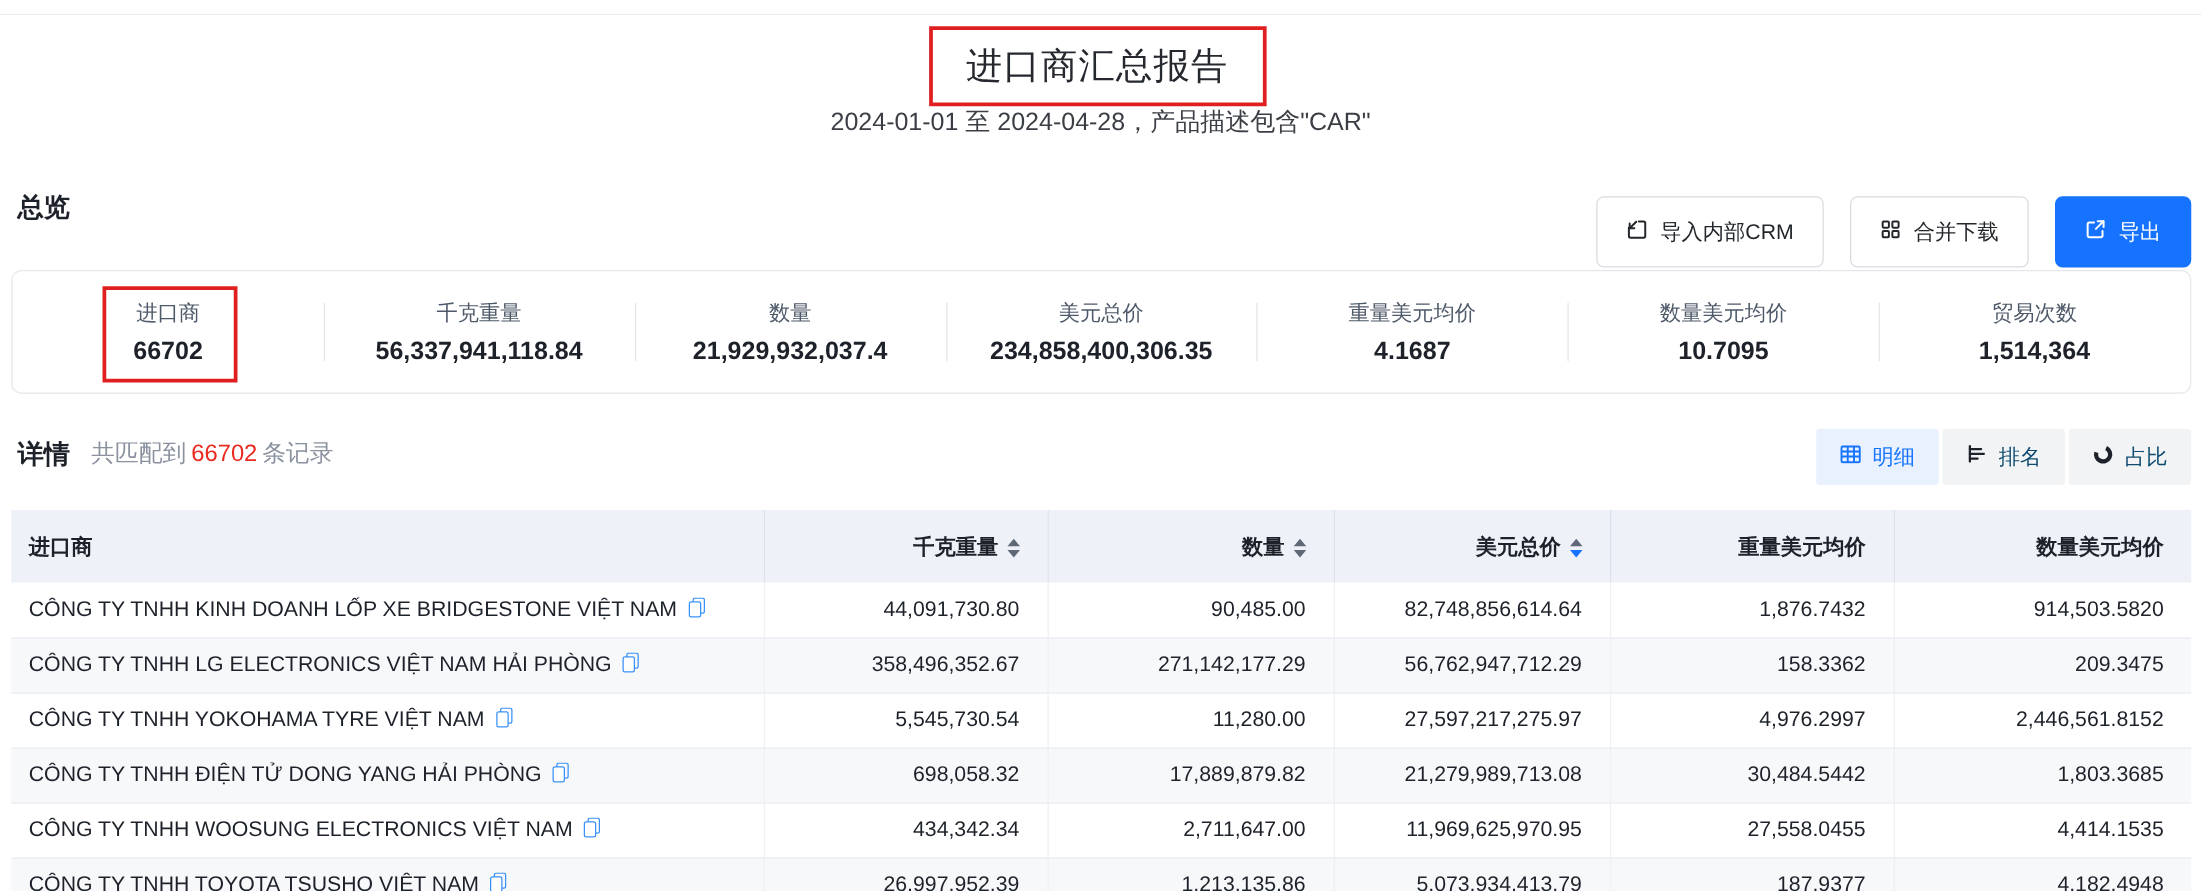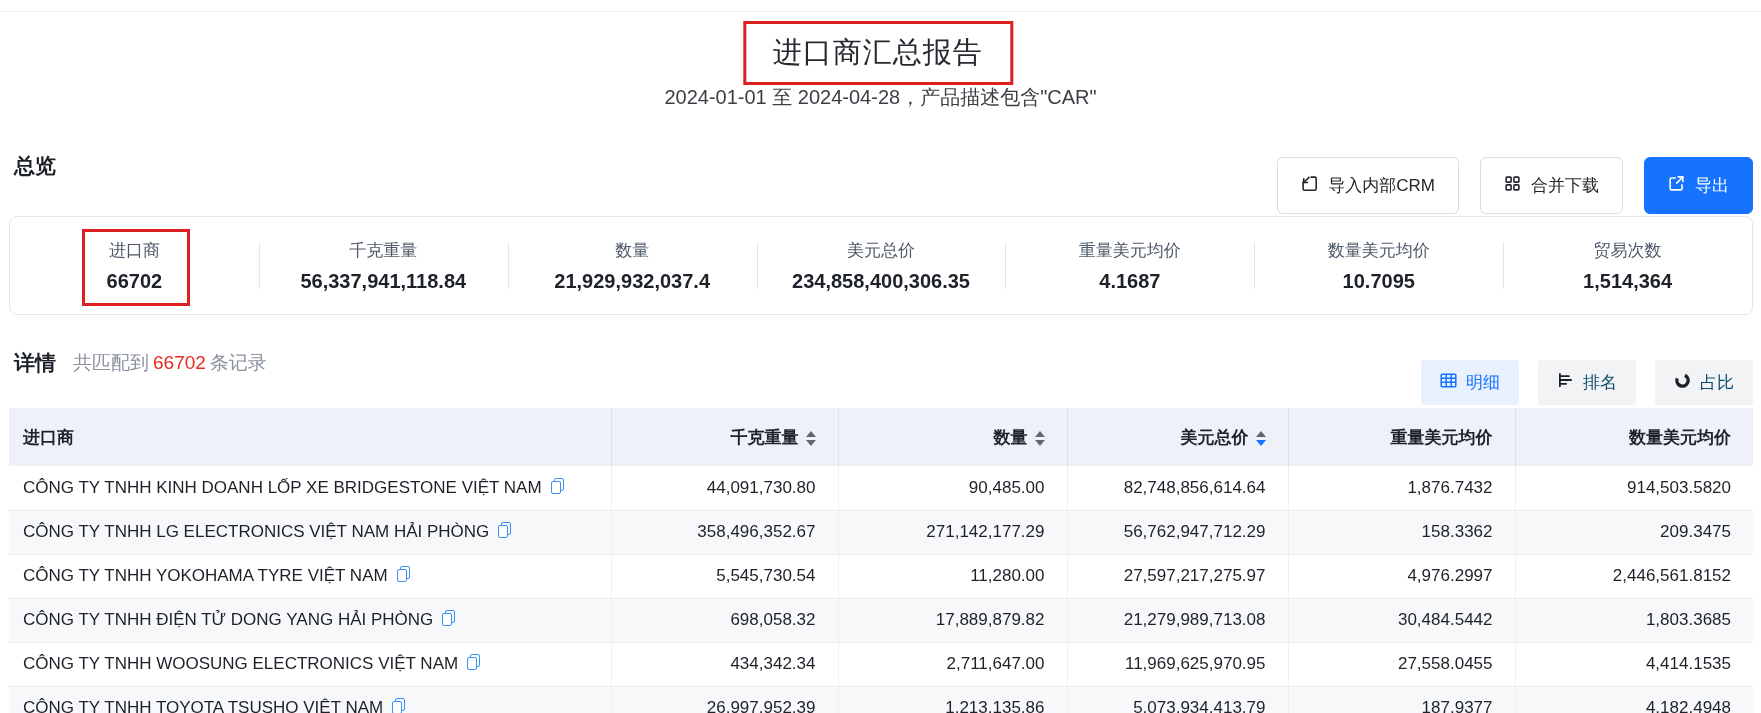--- a/index.html
+++ b/index.html
@@ -34,21 +34,21 @@
   .stat-label{font-size:17px;color:#4e5969}
   .stat-value{font-size:20px;font-weight:600;color:#1d2129}
   .stat-annotation{position:absolute;left:72px;top:12px;width:108px;height:77px;
        border:3px solid var(--annotation-red);pointer-events:none}
 
   .details-bar{position:absolute;left:14px;top:349px;display:flex;align-items:center;gap:17px}
   .details-heading{font-size:21px;font-weight:700}
   .match-line{font-size:19px;color:#8a919f}
   .match-count{color:var(--count-red);padding:0 4px}
 
-  .tabs{position:absolute;right:8px;top:360px;display:flex;gap:19px}
+  .tabs{position:absolute;right:8px;top:343px;display:flex;gap:3px}
   .tab{height:45px;display:inline-flex;align-items:center;gap:9px;padding:0 19px;border-radius:3px;
        background:var(--tab-inactive-bg);font-size:17px;color:#0c4a6e;cursor:pointer}
   .tab.active{background:var(--tab-active-bg);color:var(--accent)}
 
   table.data-table{position:absolute;left:9px;top:408px;width:1744px;border-collapse:collapse;
        table-layout:fixed;font-size:17px}
   thead th{height:58px;background:var(--table-header-bg);font-weight:700;color:#1d2129;
        border-right:1px solid #dde1ec}
   thead th:last-child{border-right:none}
   tbody td{height:44px;border-bottom:1px solid #e9ebf1;border-right:1px solid #eef0f4;background-clip:padding-box}

